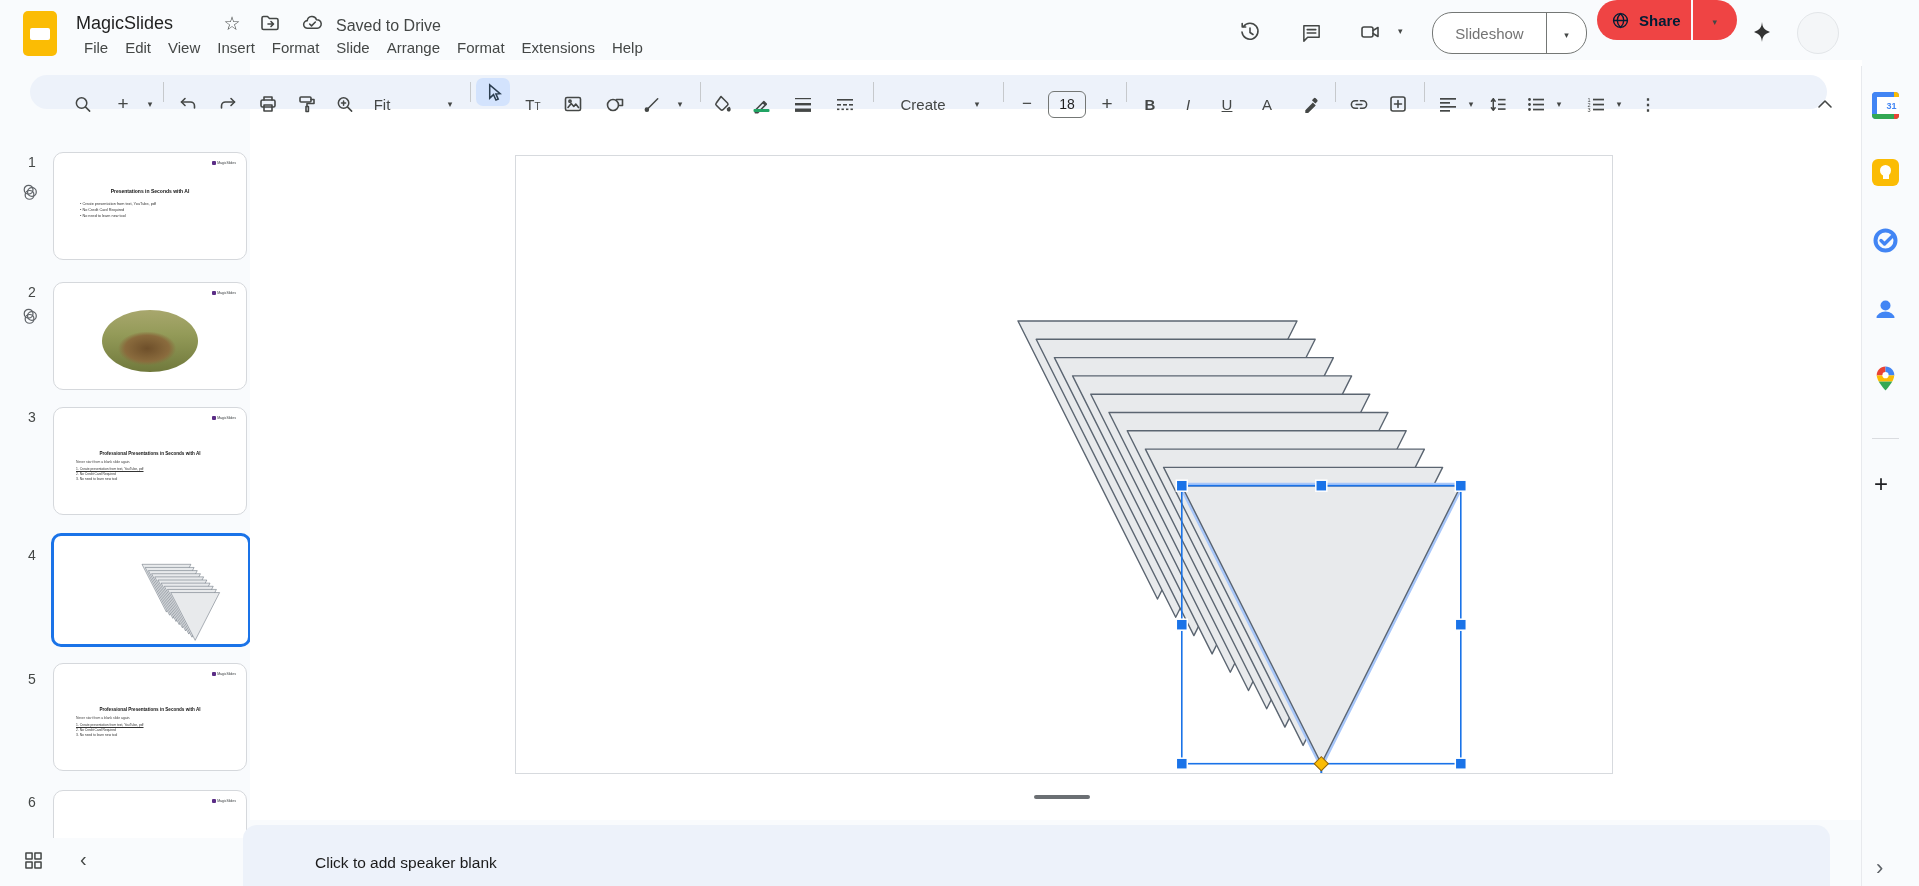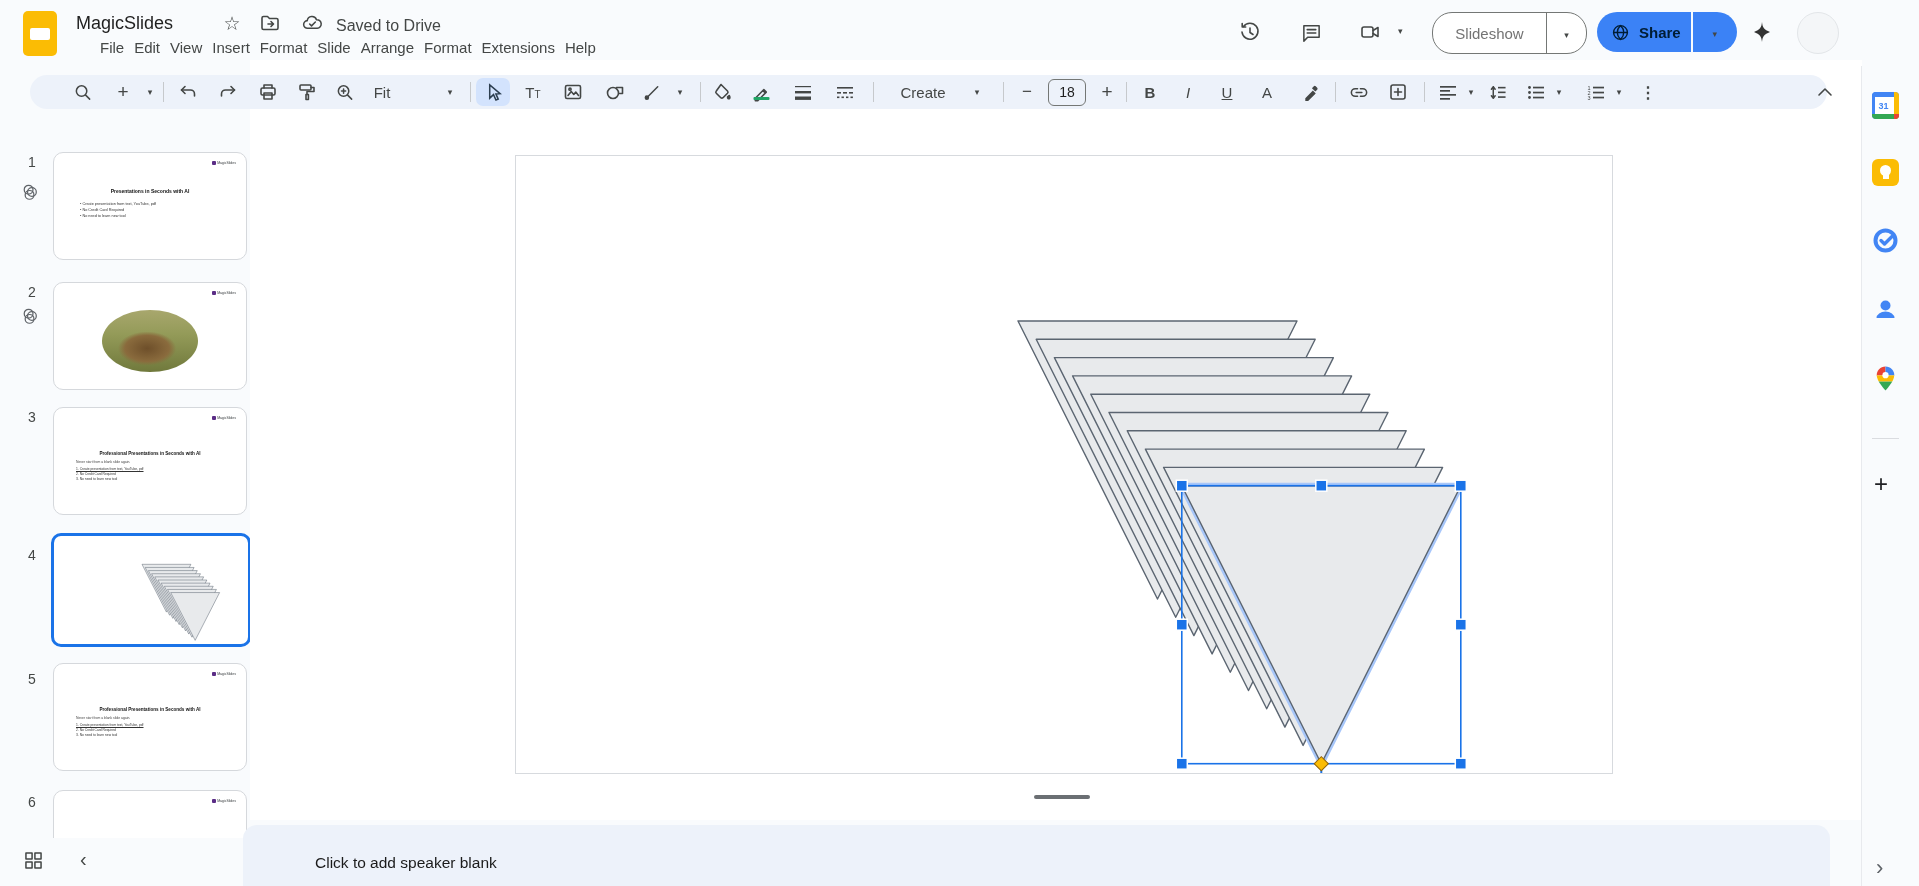--- a/index.html
+++ b/index.html
@@ -7,21 +7,21 @@
        font-family:"Liberation Sans",sans-serif;color:#444746;position:relative}
   .abs{position:absolute}
   svg.ic{display:block;stroke:#444746;fill:none;stroke-width:1.6;stroke-linecap:round;stroke-linejoin:round}
   
   #doc-title{font-size:18px;color:#1f1f1f}
   .menu-item{font-size:15px;color:#444746;padding:3px 2px;cursor:default}
   .hbtn{width:40px;height:40px;display:flex;align-items:center;justify-content:center}
   .pill{height:40px;border-radius:20px;display:flex;align-items:center}
   
   #toolbar{left:30px;top:75px;width:1797px;height:34px;background:#edf2fa;border-radius:17px}
-  .tbtn{position:absolute;top:4px;height:26px;display:flex;align-items:center;justify-content:center;transform:translateX(-50%)}
+  .tbtn{position:absolute;top:16px;height:26px;display:flex;align-items:center;justify-content:center;transform:translateX(-50%)}
   .tdiv{position:absolute;top:7px;width:1px;height:20px;background:#c6c9cc}
   .caret::after{content:"▾";font-size:9px;color:#444746}
   .glyph{font-size:15px;color:#444746}
   .plusglyph::after{content:"+";font-size:19px;color:#444746}
   .minusglyph::after{content:"−";font-size:17px;color:#444746}
   .dotsglyph::after{content:"⋮";font-size:16px;color:#444746;font-weight:700}
   .selected-tool{background:#d3e3fd;border-radius:7px;width:34px;height:28px;top:3px}
   .colorbar{position:absolute;left:50%;transform:translateX(-50%);bottom:5px;width:16px;height:3px;border-radius:1px}
   
   .thumb{position:absolute;left:53px;width:192px;height:106px;background:#fff;border:1px solid #d5d8dc;border-radius:10px;overflow:hidden}
@@ -61,21 +61,21 @@
     </svg>
 </div>
 <div class="abs hbtn" style="left:292px;top:3px">
   <svg class="ic" width="21" height="21" viewBox="0 0 22 22">
       <path d="M6 16 a4 4 0 0 1-.5-8 a5 5 0 0 1 9.7-1 a4.5 4.5 0 0 1 .8 9 Z"></path>
       <path d="M8 11.5 l2 2 l4-4"></path>
     </svg>
 </div>
 <div class="abs" style="left:336px;top:17px;font-size:16px">Saved to Drive</div>
 
-<div class="abs" style="left:98px;top:36px;display:flex;gap:6px">
+<div class="abs" style="left:82px;top:36px;display:flex;gap:13px">
   <span class="menu-item">File</span>
   <span class="menu-item">Edit</span>
   <span class="menu-item">View</span>
   <span class="menu-item">Insert</span>
   <span class="menu-item">Format</span>
   <span class="menu-item">Slide</span>
   <span class="menu-item">Arrange</span>
   <span class="menu-item">Format</span>
   <span class="menu-item">Extensions</span>
   <span class="menu-item">Help</span>
@@ -101,21 +101,21 @@
     </svg>
 </div>
 <div class="abs caret" style="left:1398px;top:20px"></div>
 
 <div class="abs pill" style="left:1432px;top:12px;width:153px;background:#fff;border:1px solid #747775">
   <span style="flex:1;text-align:center;font-size:15px;color:#737373">Slideshow</span>
   <span style="width:1px;height:40px;background:#747775"></span>
   <span class="caret" style="width:39px;text-align:center"></span>
 </div>
 
-<div class="abs pill" style="left:1597px;top:12px;width:140px;background:#3b82f6">
+<div class="abs pill" style="left:1597px;top:0;width:140px;background:#ef4444">
   <svg class="ic" style="margin-left:14px;stroke:#001d35" width="19" height="19" viewBox="0 0 22 22">
       <circle cx="11" cy="11" r="8"></circle>
       <path d="M3 11 h16 M11 3 c-5 5-5 11 0 16 c5-5 5-11 0-16"></path>
     </svg>
   <span style="margin-left:9px;font-size:15px;font-weight:700;color:#001d35">Share</span>
   <span style="margin-left:10px;width:2px;height:40px;background:#f9fbfd"></span>
   <span class="caret" style="flex:1;text-align:center"></span>
 </div>
 
 <div class="abs hbtn" style="left:1742px;top:12px">
@@ -462,21 +462,21 @@
 <div class="abs chevl" style="left:80px;top:848px"></div>
 
 <div class="abs" style="left:1861px;top:66px;width:1px;height:820px;background:#e8eaee"></div>
 
 <div class="railbtn" style="top:92px;border-radius:4px;overflow:hidden;background:#fff">
   <div class="abs" style="left:0;top:0;width:27px;height:5px;background:#4285f4"></div>
   <div class="abs" style="left:0;top:0;width:5px;height:27px;background:#4285f4"></div>
   <div class="abs" style="left:22px;top:0;width:5px;height:27px;background:#fbbc04"></div>
   <div class="abs" style="left:0;top:22px;width:27px;height:5px;background:#34a853"></div>
   <div class="abs" style="left:22px;top:22px;width:5px;height:5px;background:#ea4335"></div>
-  <div class="abs" style="left:3px;top:5px;width:17px;height:17px;background:#fff;display:flex;align-items:center;justify-content:center;font-size:9px;font-weight:700;color:#4285f4">31</div>
+  <div class="abs" style="left:11px;top:5px;width:17px;height:17px;background:#fff;display:flex;align-items:center;justify-content:center;font-size:9px;font-weight:700;color:#4285f4">31</div>
 </div>
 
 <div class="railbtn" style="top:159px;background:#fbbc04;border-radius:6px">
   <div class="abs" style="left:8px;top:6px;width:11px;height:11px;border-radius:50%;background:#fff"></div>
   <div class="abs" style="left:10.5px;top:16px;width:6px;height:3.5px;background:#fff"></div>
 </div>
 
 <div class="railbtn" style="top:227px">
   <svg width="27" height="27" viewBox="0 0 27 27">
       <circle cx="13.5" cy="13.5" r="10" fill="none" stroke="#4285f4" stroke-width="4"></circle>

